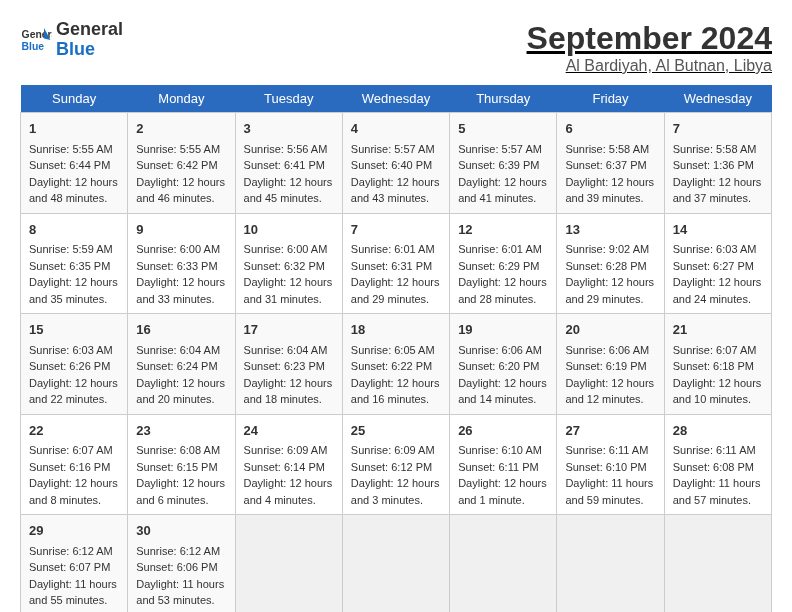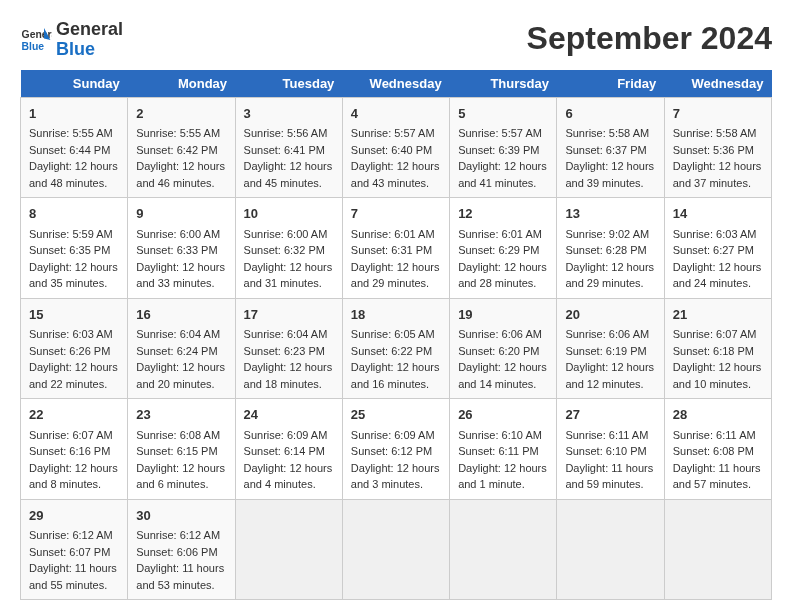--- a/index.html
+++ b/index.html
@@ -29,42 +29,43 @@
     }
     .logo-text span {
       color: #1a6fc4;
     }
     .logo-icon {
       width: 32px;
       height: 32px;
     }
     .title-block {
       text-align: right;
+      text-decoration: underline;
     }
     .month-title {
       font-size: 32px;
       font-weight: bold;
       color: #333;
     }
     .location-title {
       font-size: 16px;
       color: #555;
     }
     table {
       width: 100%;
       border-collapse: collapse;
       font-size: 11px;
     }
     thead th {
       background-color: #2b6bbf;
       color: #fff;
-      text-align: right;
+      text-align: center;
       padding: 6px 8px;
       font-size: 13px;
-      font-weight: bold;
+      font-weight: normal;
     }
     tbody td {
       vertical-align: top;
       padding: 6px 8px;
       border: 1px solid #ccc;
       width: 14.28%;
       min-height: 80px;
       color: #333;
       line-height: 1.5;
     }
@@ -96,20 +97,21 @@
     </svg>
     <div>
       <div class="logo-text">
         <div>General</div>
         <div><span>Blue</span></div>
       </div>
     </div>
   </div>
   <div class="title-block">
     <div class="month-title">September 2024</div>
+    <div class="location-title">Al Bardiyah, Al Butnan, Libya</div>
   </div>
 </div>
 
 <table>
   <thead>
     <tr>
     <th>Sunday</th>
         <th>Monday</th>
         <th>Tuesday</th>
         <th>Wednesday</th>
@@ -152,21 +154,21 @@
         </td>
         <td>
           <span class="day-num">6</span>
           <div>Sunrise: 5:58 AM</div>
           <div>Sunset: 6:37 PM</div>
           <div>Daylight: 12 hours and 39 minutes.</div>
         </td>
         <td>
           <span class="day-num">7</span>
           <div>Sunrise: 5:58 AM</div>
-          <div>Sunset: 5:36 PM</div>
+          <div>Sunset: 1:36 PM</div>
           <div>Daylight: 12 hours and 37 minutes.</div>
         </td>
       </tr>
       <tr>
         <td>
           <span class="day-num">8</span>
           <div>Sunrise: 5:59 AM</div>
           <div>Sunset: 6:35 PM</div>
           <div>Daylight: 12 hours and 35 minutes.</div>
         </td>

